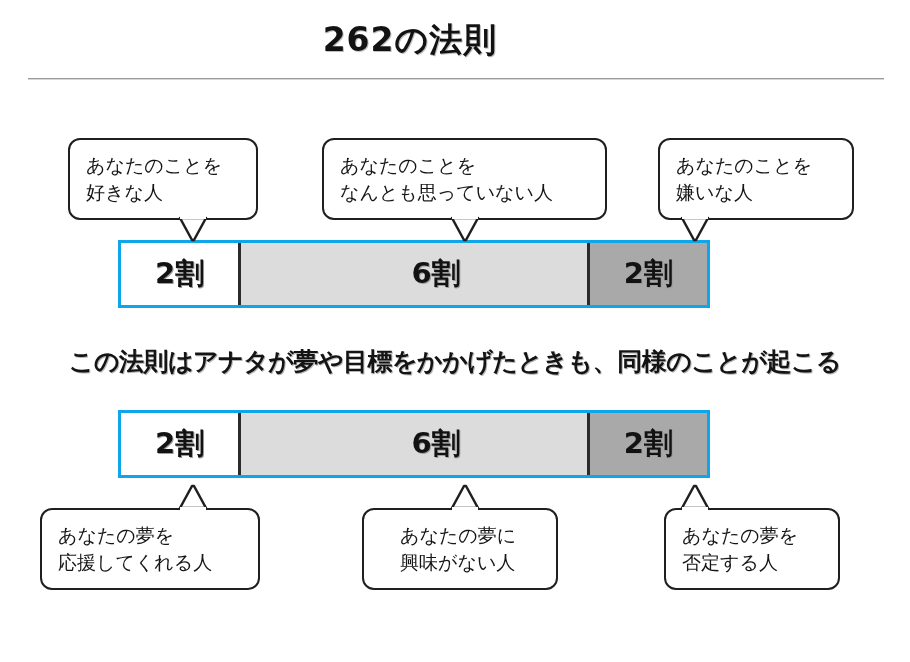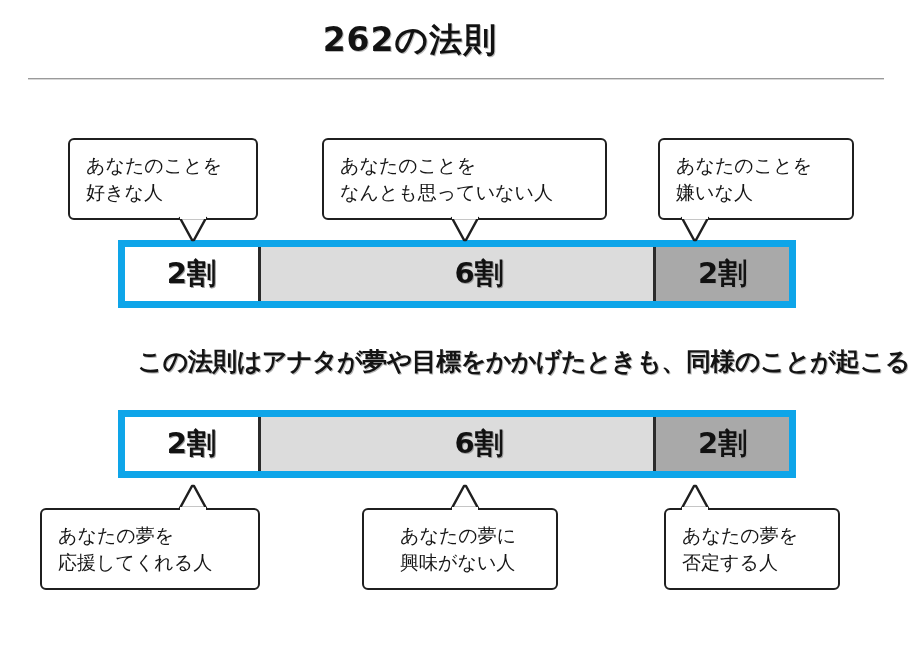--- a/index.html
+++ b/index.html
@@ -35,24 +35,24 @@
     left: 28px;
     width: 856px;
     height: 2px;
     background: linear-gradient(to bottom, #9a9a9a 0 1px, #d7d7d7 1px 2px);
   }
 
   
   .bar {
     position: absolute;
     left: 118px;
-    width: 678px;
+    width: 592px;
     height: 68px;
     display: flex;
-    border: 7px solid #0ea5e9;
+    border: 3px solid #0ea5e9;
     box-sizing: border-box;
     background: #ffffff;
   }
   .bar-top    { top: 240px; }
   .bar-bottom { top: 410px; }
 
   .seg {
     display: flex;
     align-items: center;
     justify-content: center;
@@ -71,34 +71,34 @@
     padding-left: 44px;
   }
   .seg-c { width: 20%; background: #a9a9a9; }
 
   
   .mid-line {
     position: absolute;
     top: 345px;
     left: 0;
     width: 910px;
-    text-align: right;
+    text-align: center;
     font-size: 25px;
     font-weight: bold;
     color: #141414;
     text-shadow: 1px 1px 0 #b5b5b5;
     letter-spacing: -0.5px;
   }
 
   
   .bubble {
     position: absolute;
     box-sizing: border-box;
     border: 2.5px solid #1f1f1f;
-    border-radius: 6px;
+    border-radius: 12px;
     background: #ffffff;
     padding: 12px 16px;
     font-size: 19px;
     line-height: 1.42;
     color: #161616;
     white-space: pre-line;
     z-index: 3;
   }
   .bubble-tail {
     position: absolute;

